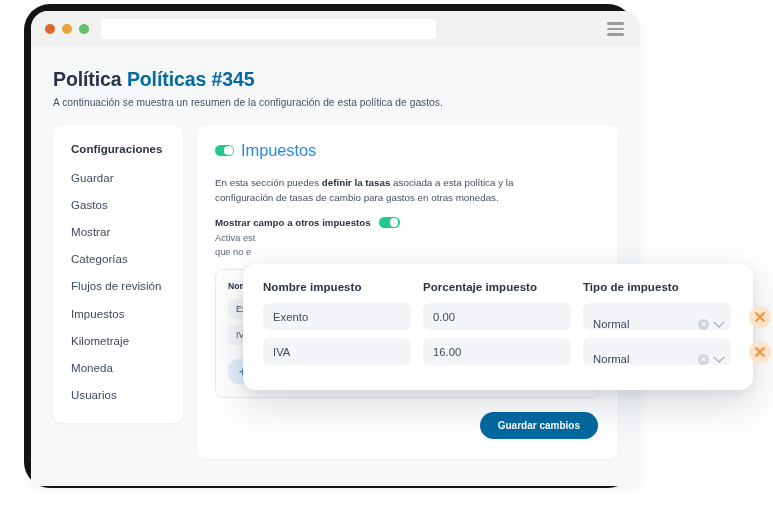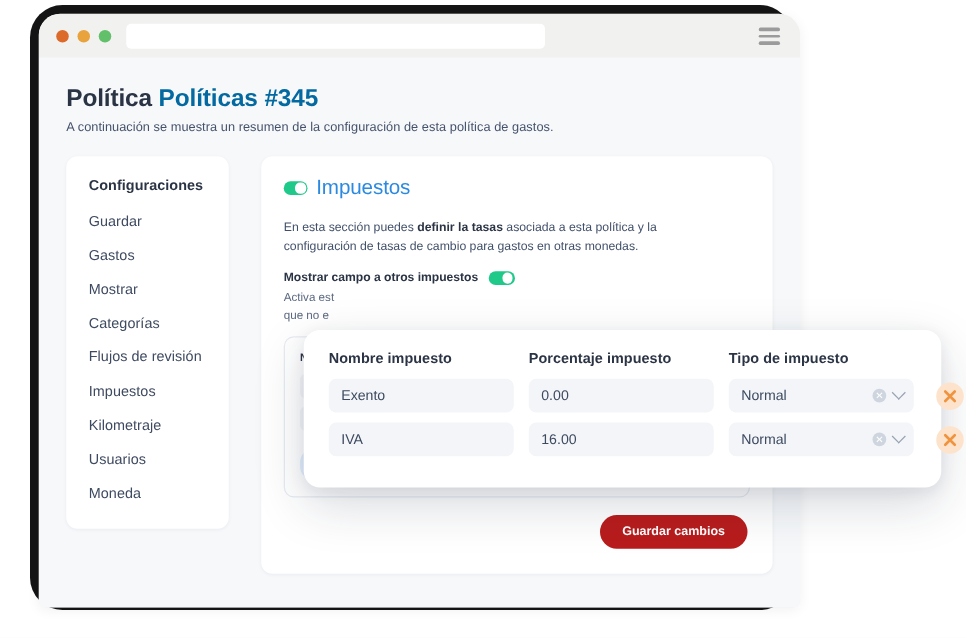--- a/index.html
+++ b/index.html
@@ -111,21 +111,21 @@
   .page-sub {
     margin-top: 6px;
     font-size: 10.2px;
     color: #45526b;
     letter-spacing: 0.05px;
   }
 
   
   .columns {
     display: flex;
-    gap: 26px;
+    gap: 14px;
     padding: 17px 22px 0 22px;
     align-items: flex-start;
   }
 
   
   .sidebar {
     width: 130px;
     flex: 0 0 130px;
     background: #ffffff;
     border-radius: 9px;
@@ -274,21 +274,21 @@
     font-family: Liberation Sans, sans-serif;
   }
 
   .save-row {
     display: flex;
     justify-content: flex-end;
     margin-top: 14px;
     padding-right: 2px;
   }
   .save-btn {
-    background: #b91c1c;
+    background: #0369a1;
     color: #ffffff;
     font-size: 10px;
     font-weight: 600;
     border: none;
     border-radius: 14px;
     padding: 8px 18px;
     cursor: pointer;
     font-family: "Liberation Sans", sans-serif;
   }
 
@@ -328,21 +328,21 @@
     font-size: 11.3px;
     color: #3d4a60;
     margin-bottom: 8px;
     cursor: text;
   }
   .ov-select {
     background: #f3f5f8;
     border-radius: 6px;
     height: 27px;
     display: flex;
-    align-items: center;
+    align-items: flex-end;
     padding: 0 8px 0 10px;
     font-size: 11.3px;
     color: #3d4a60;
     margin-bottom: 8px;
     cursor: pointer;
     justify-content: space-between;
   }
   .sel-ctrls { display: flex; align-items: center; gap: 6px; }
   .clear-chip {
     width: 11px; height: 11px;
@@ -412,22 +412,22 @@
 
         <nav class="sidebar">
           <div class="side-item heading">Configuraciones</div>
           <div class="side-item">Guardar</div>
           <div class="side-item">Gastos</div>
           <div class="side-item">Mostrar</div>
           <div class="side-item">Categorías</div>
           <div class="side-item">Flujos de revisión</div>
           <div class="side-item">Impuestos</div>
           <div class="side-item">Kilometraje</div>
+          <div class="side-item">Moneda</div>
           <div class="side-item">Usuarios</div>
-          <div class="side-item">Moneda</div>
         </nav>
 
         <section class="content">
 
           <div class="section-head">
             <span class="mini-toggle"></span>
             <h2 class="section-title">Impuestos</h2>
           </div>
 
           <p class="para">

